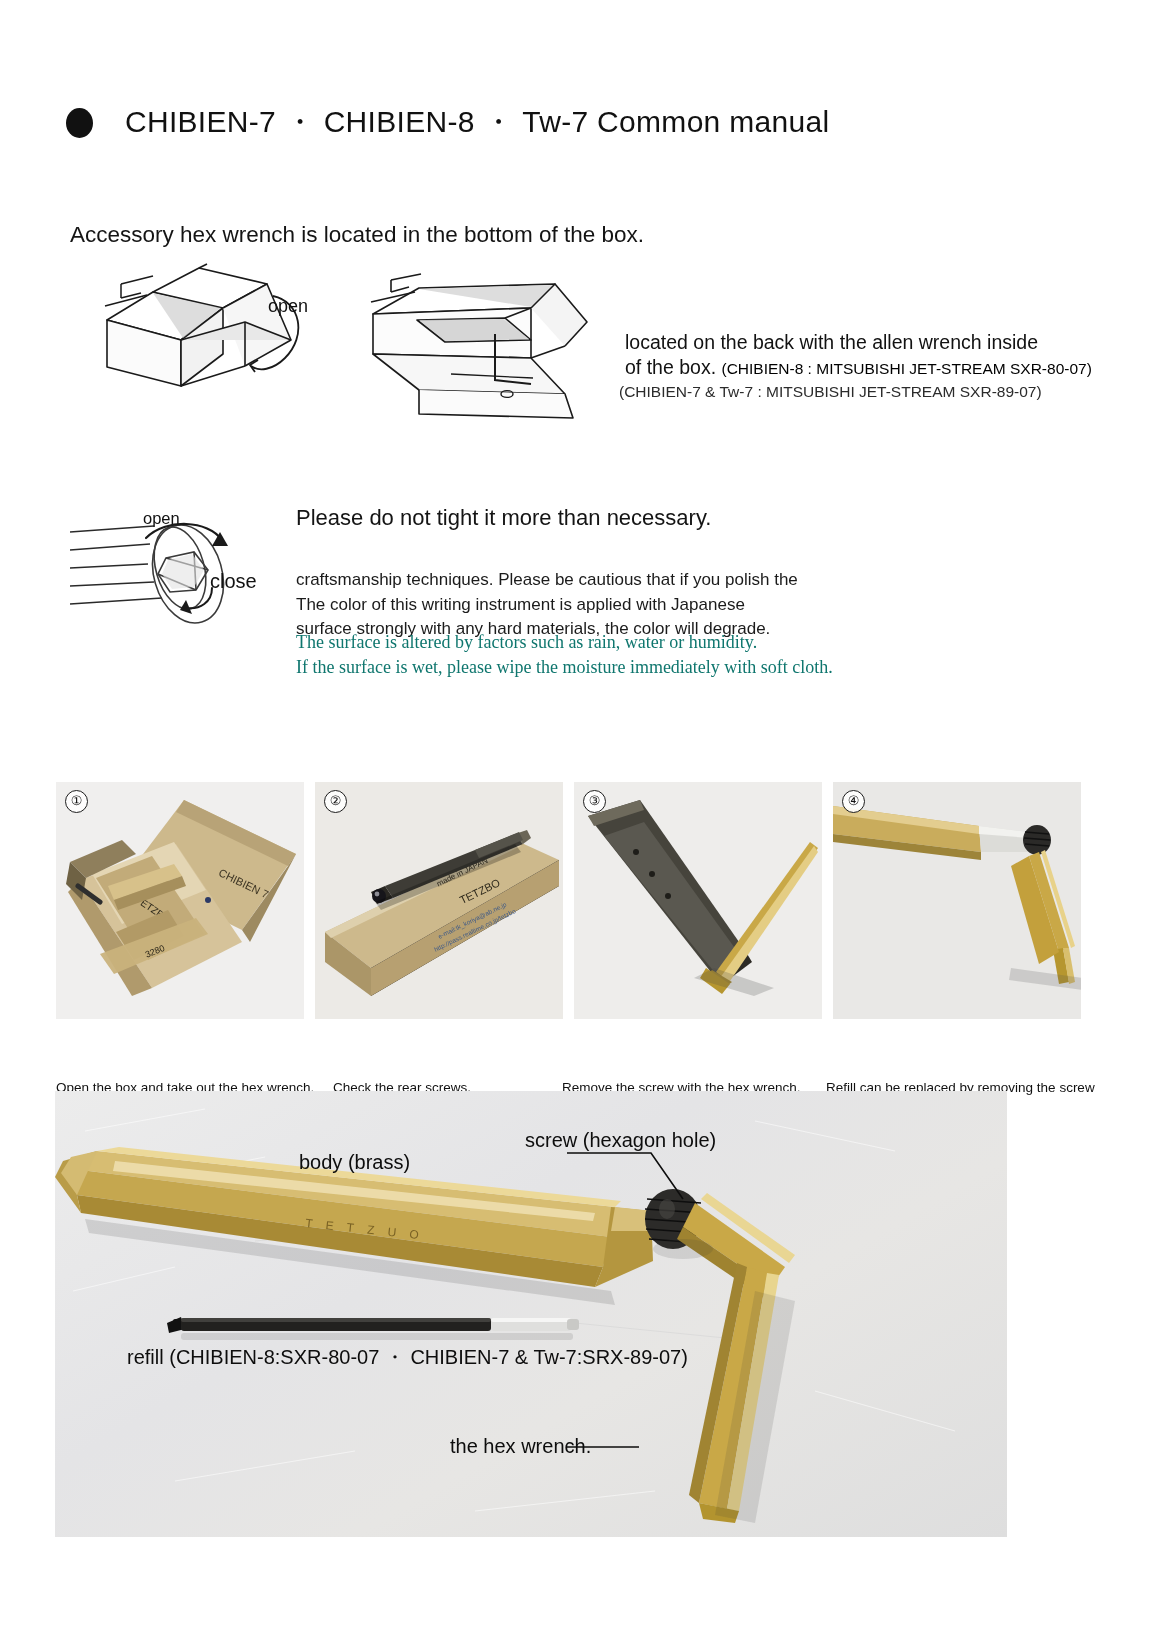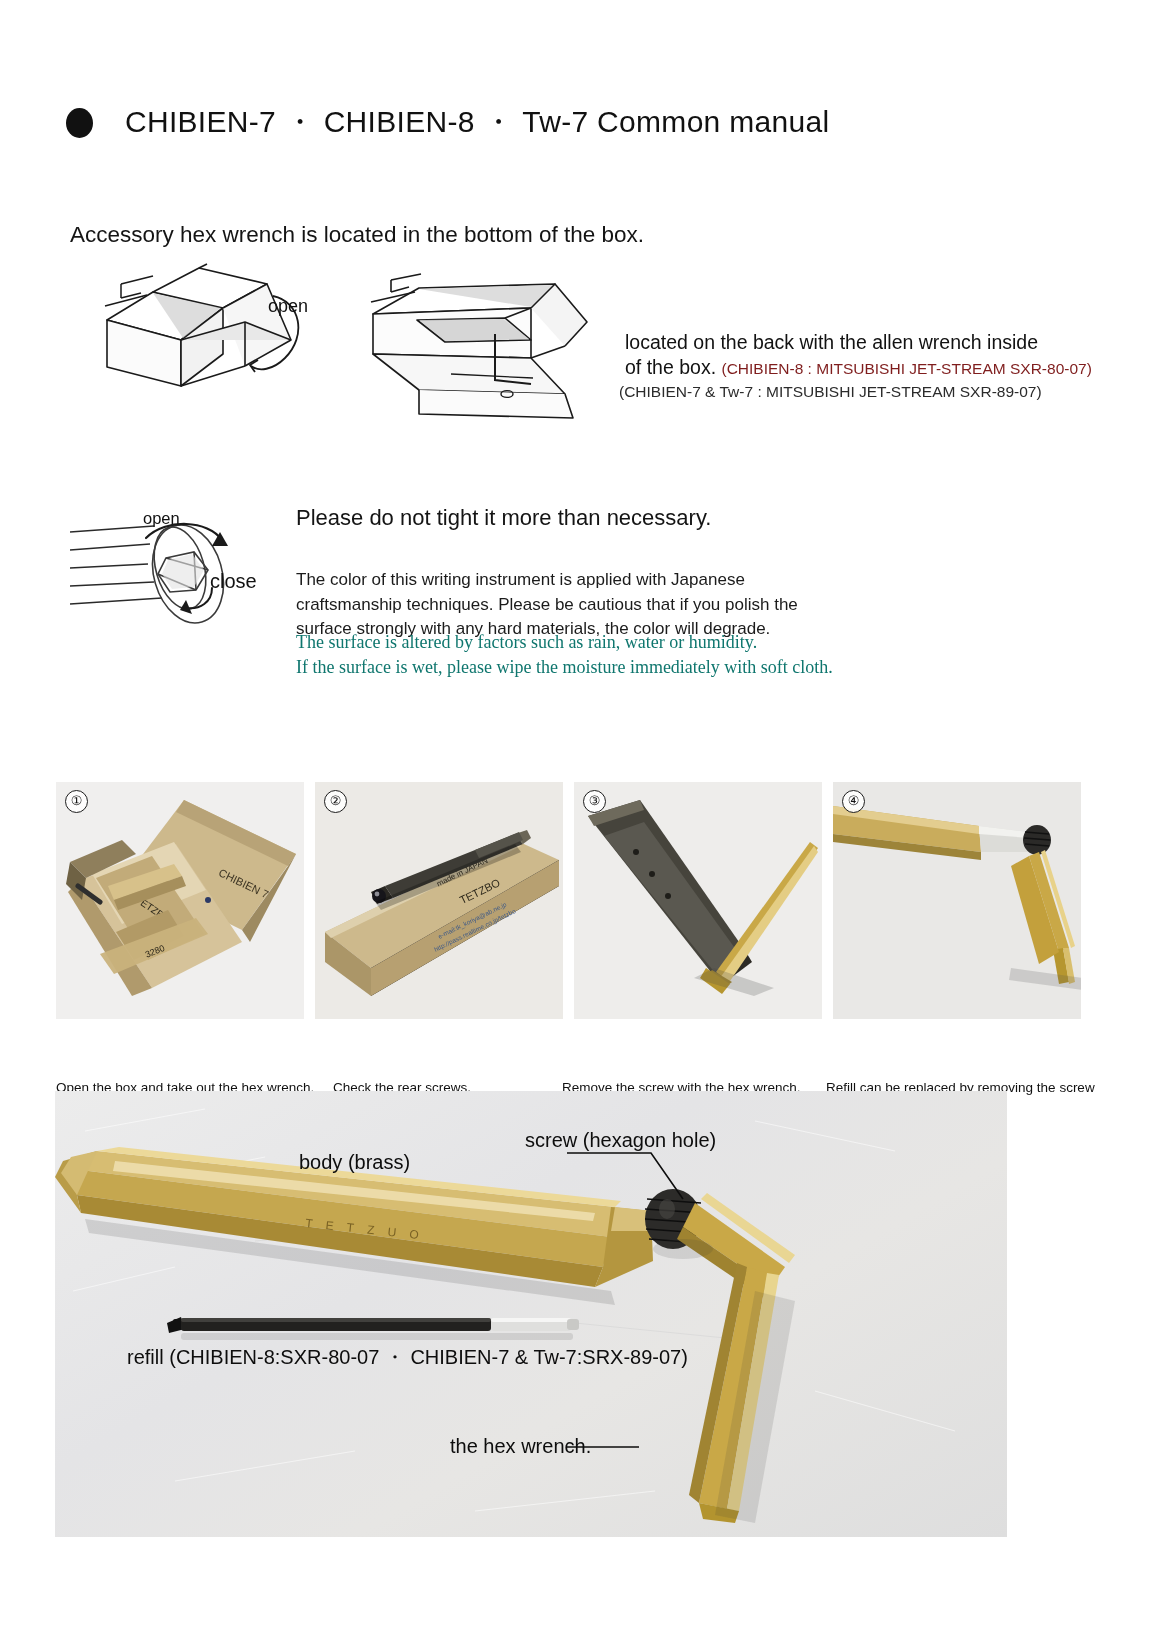--- a/index.html
+++ b/index.html
@@ -82,21 +82,21 @@
   }
   .refill-l2, .refill-l3 {
     font-size: 19.5px;
     line-height: 25px;
     color: #121212;
     white-space: nowrap;
     padding-left: 6px;
   }
   .refill-small {
     font-size: 15.5px;
-    color: #7f1d1d;
+    color: #000000;
   }
   .refill-l4 {
     font-size: 15.5px;
     line-height: 22px;
     color: #2b2b2b;
     white-space: nowrap;
   }
 
   
   .label-open-2 {
@@ -318,22 +318,22 @@
         <path d="M106,68 L130,62 L142,78 L132,95 L110,97 L100,82 Z"></path>
       </g>
     </svg>
   </div>
   <div class="label-open-2">open</div>
   <div class="label-close">close</div>
 
   <div class="tight-line">Please do not tight it more than necessary.</div>
 
   <div class="color-para">
+    <div>craftsmanship techniques. Please be cautious that if you polish the</div>
     <div>The color of this writing instrument is applied with Japanese</div>
-    <div>craftsmanship techniques. Please be cautious that if you polish the</div>
     <div>surface strongly with any hard materials, the color will degrade.</div>
   </div>
 
   <div class="surface-para">
     <div>The surface is altered by factors such as rain, water or humidity.</div>
     <div>If the surface is wet, please wipe the moisture immediately with soft cloth.</div>
   </div>
 
   <div class="photo" style="left:56px;">
     <div class="inner">

